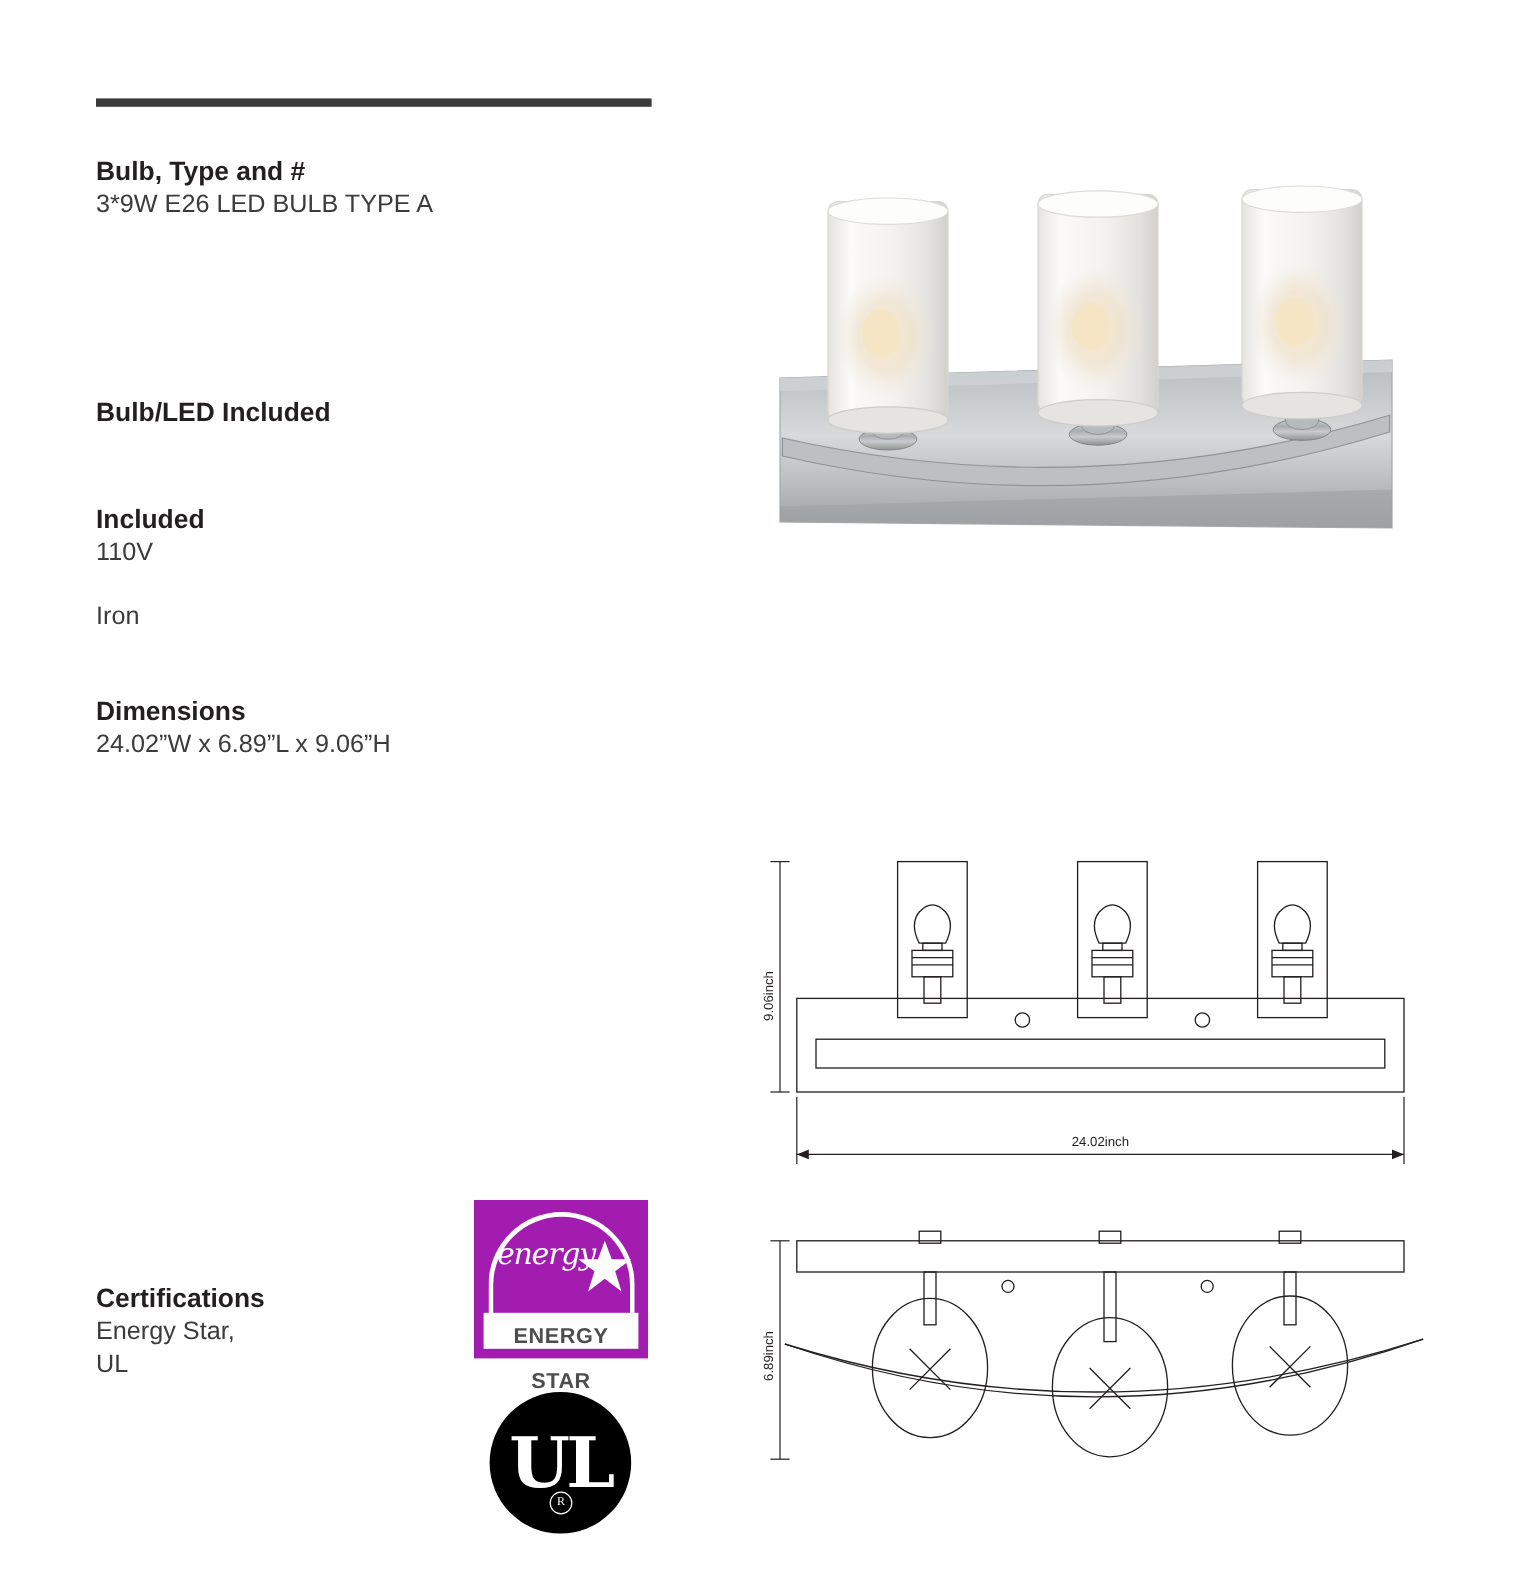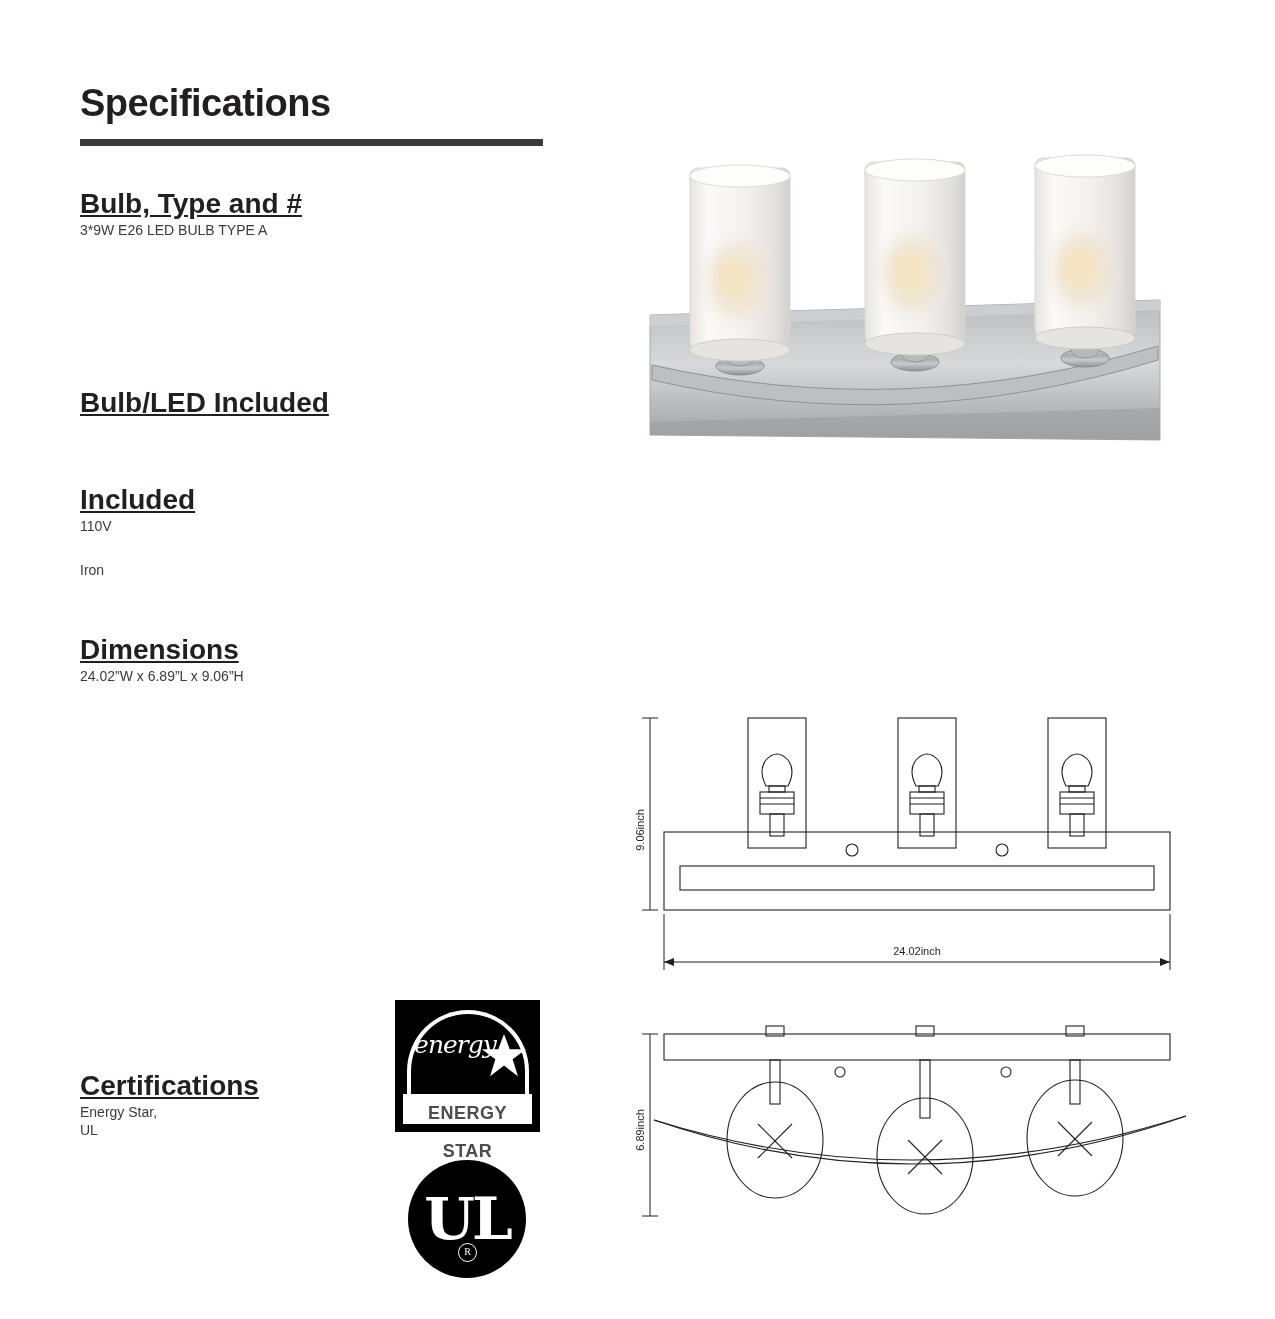--- a/index.html
+++ b/index.html
@@ -33,28 +33,27 @@
   .title-rule {
     width: 463px;
     height: 7px;
     background: #3a3a3a;
     margin-bottom: 40px;
   }
   .spec-block {
     margin-bottom: 0;
   }
   .spec-label {
-    font-size: 28px;
+    font-size: 22px;
     font-weight: bold;
     color: #231f20;
     line-height: 1.25;
-    text-decoration: underline;
   }
   .spec-value {
-    font-size: 14px;
+    font-size: 21px;
     font-weight: normal;
     color: #3b3b3b;
     line-height: 1.3;
   }
   .gap-lg { height: 84px; }
   .gap-md { height: 62px; }
   .gap-xs { height: 26px; }
 
   
   .cert-row {
@@ -67,21 +66,21 @@
     position: absolute;
     left: 0;
     top: 68px;
   }
   .energy-star {
     position: absolute;
     left: 315px;
     top: 0;
     width: 145px;
     height: 132px;
-    background: #000000;
+    background: #a21caf;
   }
   .es-arc {
     position: absolute;
     left: 50%;
     top: 10px;
     transform: translateX(-50%);
     width: 122px;
     height: 86px;
     border: 4px solid #ffffff;
     border-bottom: none;
@@ -186,21 +185,20 @@
   .dim-label {
     font-size: 11px;
     fill: #231f20;
     font-family: "Liberation Sans", sans-serif;
   }
 </style>
 </head>
 <body>
 
 <div class="spec-panel">
-  <h1 class="spec-title">Specifications</h1>
   <div class="title-rule"></div>
 
   <div class="spec-block">
     <div class="spec-label">Bulb, Type and #</div>
     <div class="spec-value">3*9W E26 LED BULB TYPE A</div>
   </div>
 
   <div class="gap-lg"></div>
 
 

